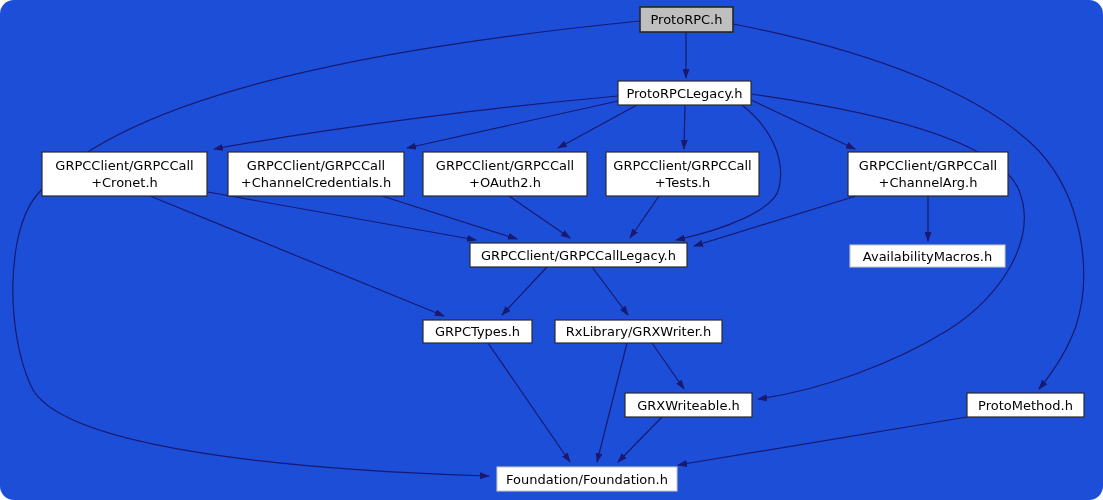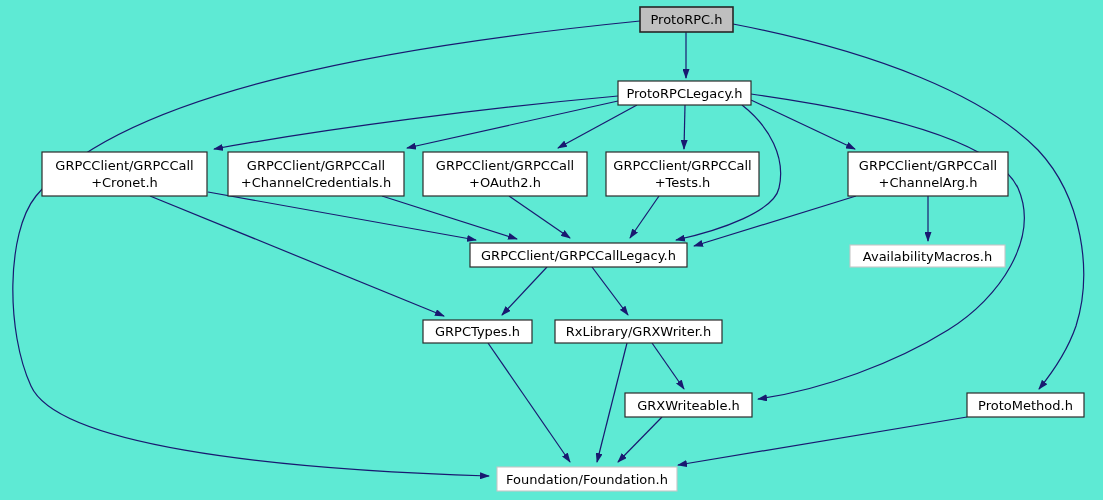--- a/index.html
+++ b/index.html
@@ -1,20 +1,21 @@
 <!DOCTYPE html>
 <html><head>
 <meta charset="utf-8">
 <style>
   html,body { margin:0; padding:0; background:#ffffff; }
   .canvas {
     position:relative;
     width:1103px; height:500px;
-    background:#5eead4;
+    background:#1d4ed8;
     font-family:"DejaVu Sans", sans-serif;
+    border-radius:14px;
   }
   svg { display:block; }
   .edge {
     fill:none;
     stroke:#191970;
     stroke-width:1.2;
   }
   .node rect {
     fill:#ffffff;
     stroke:#2a2a2a;

